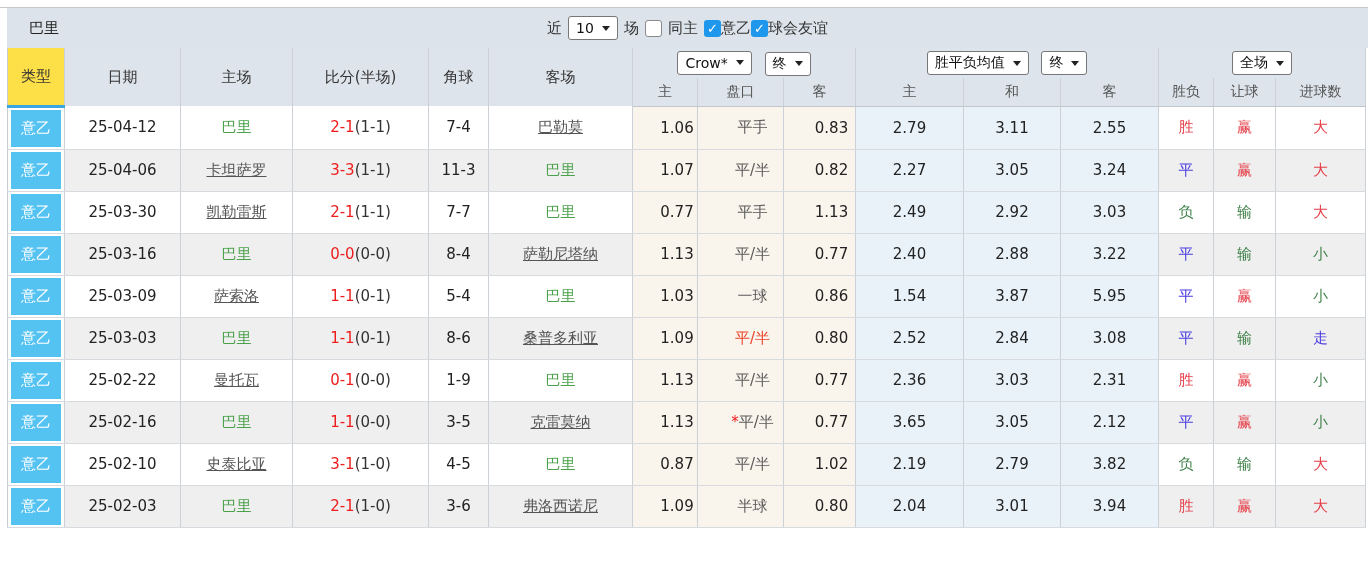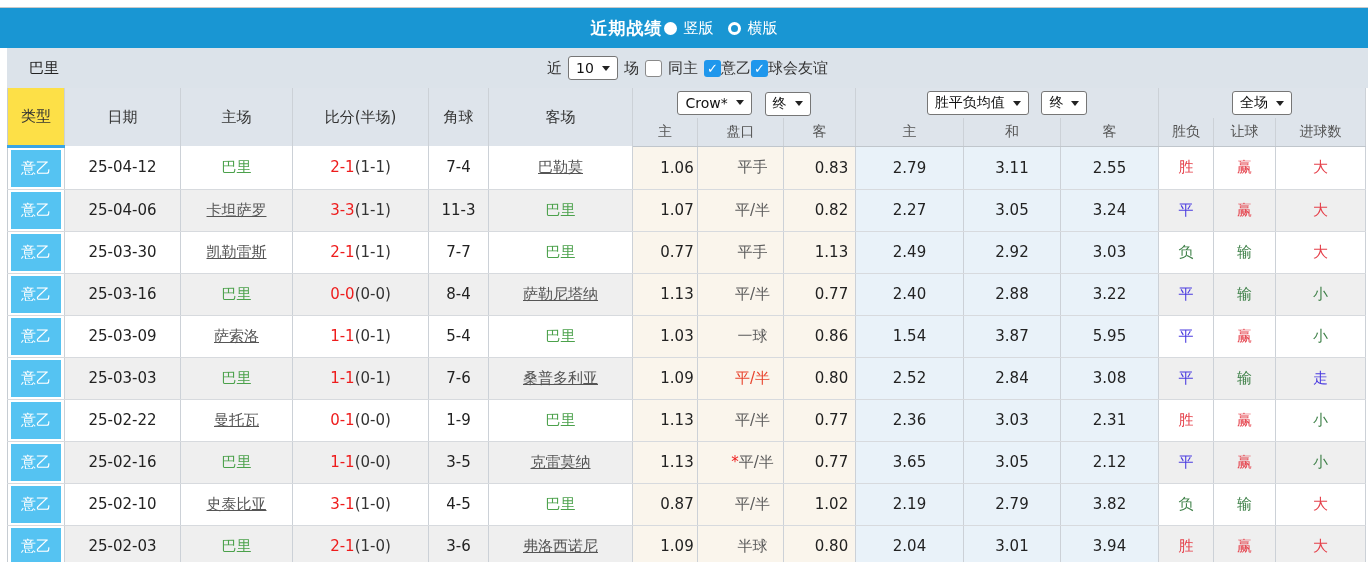--- a/index.html
+++ b/index.html
@@ -61,27 +61,20 @@
   .star { color:#ee1c1c; }
   .num { color:#222; }
 </style>
 </head>
 <body>
 
 <div class="page">
 
   <div class="topstrip"></div>
 
-  <div class="banner">
-    <span class="title">近期战绩</span>
-    <span class="radio filled"></span>
-    <span class="rlabel">竖版</span>
-    <span class="radio hollow"></span>
-    <span class="rlabel">横版</span>
-  </div>
 
   <div class="filterbar">
     <span class="teamname">巴里</span>
     <span>近</span>
     <span class="sel gap">
       <span>10</span>
       <span class="chev"></span>
     </span>
     <span class="gap">场</span>
     <span class="checkbox off gap"></span>
@@ -253,21 +246,21 @@
           <td class="c-red">赢</td>
           <td class="c-green">小</td>
         </tr>
         <tr>
           <td class="typecell">
             <div class="typechip">意乙</div>
           </td>
           <td class="num">25-03-03</td>
           <td class="team">巴里</td>
           <td><span class="ft">1-1</span><span class="ht">(0-1)</span></td>
-          <td class="num">7-6</td>
+          <td class="num">8-6</td>
           <td class="opp">桑普多利亚</td>
           <td class="cream num">1.09</td>
           <td class="cream"><span class="c-hred">平/半</span></td>
           <td class="cream num">0.80</td>
           <td class="lblue num">2.52</td>
           <td class="lblue num">2.84</td>
           <td class="lblue num">3.08</td>
           <td class="c-blue">平</td>
           <td class="c-green">输</td>
           <td class="c-blue">走</td>

